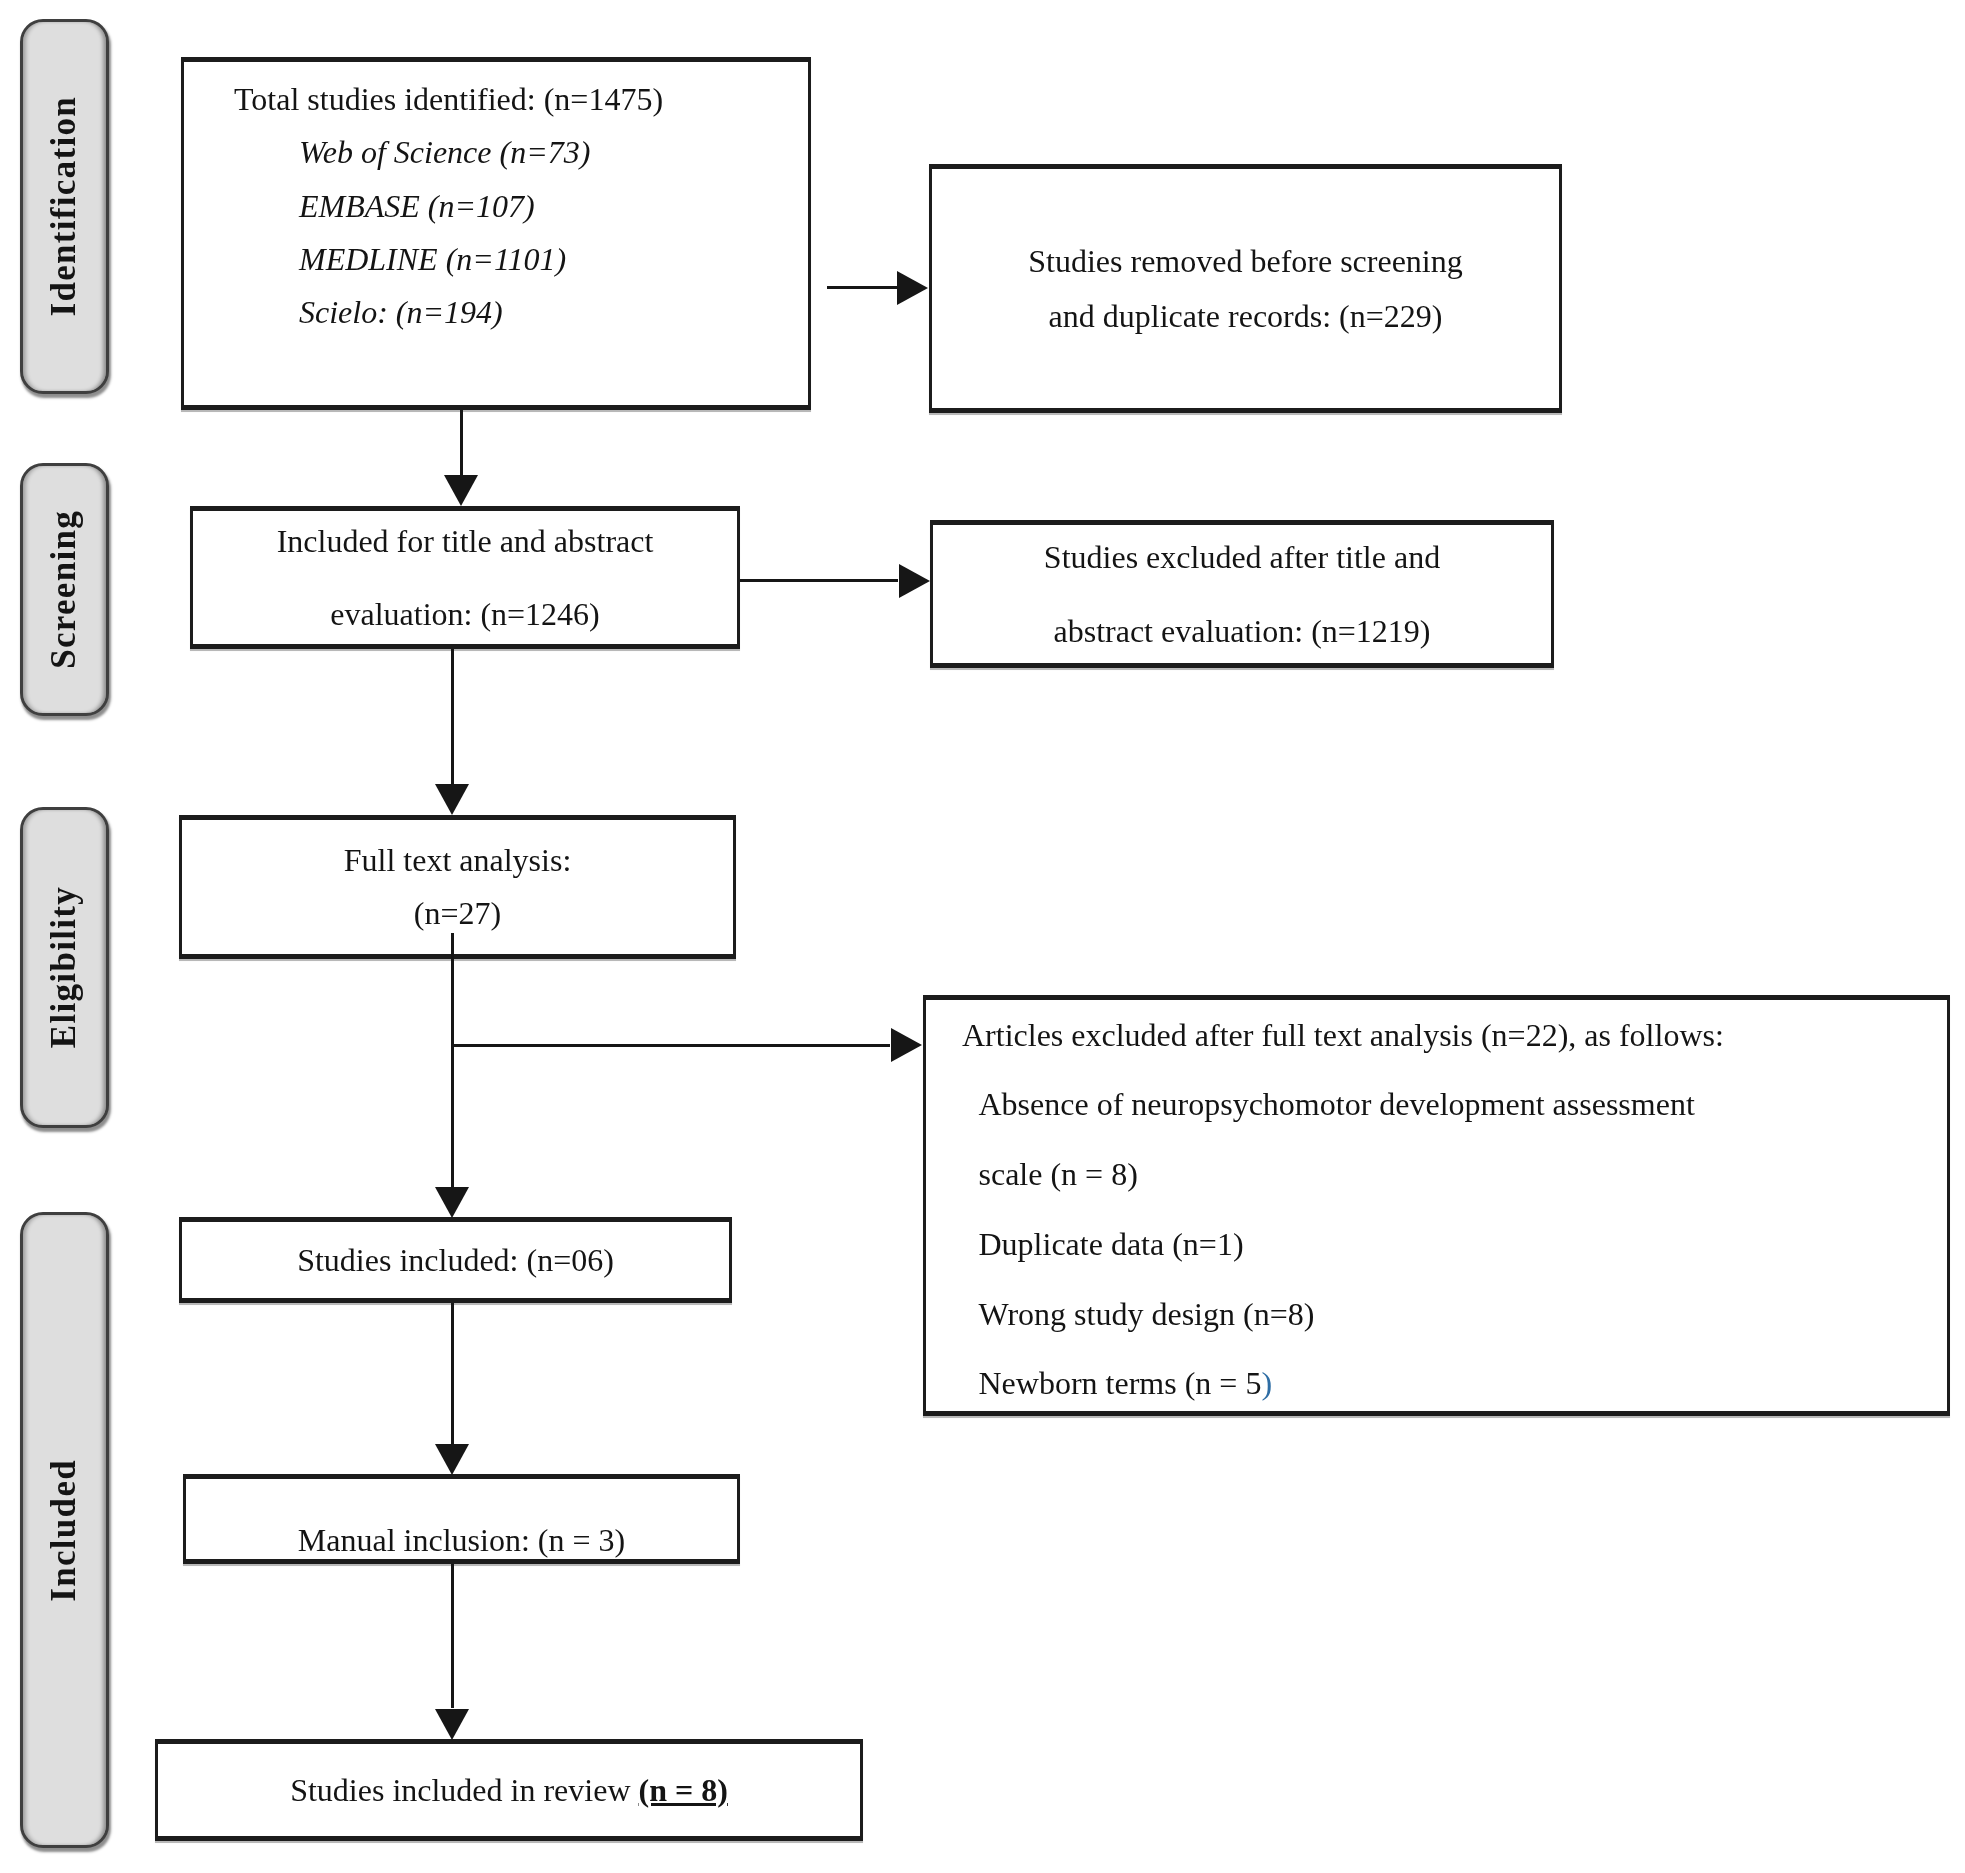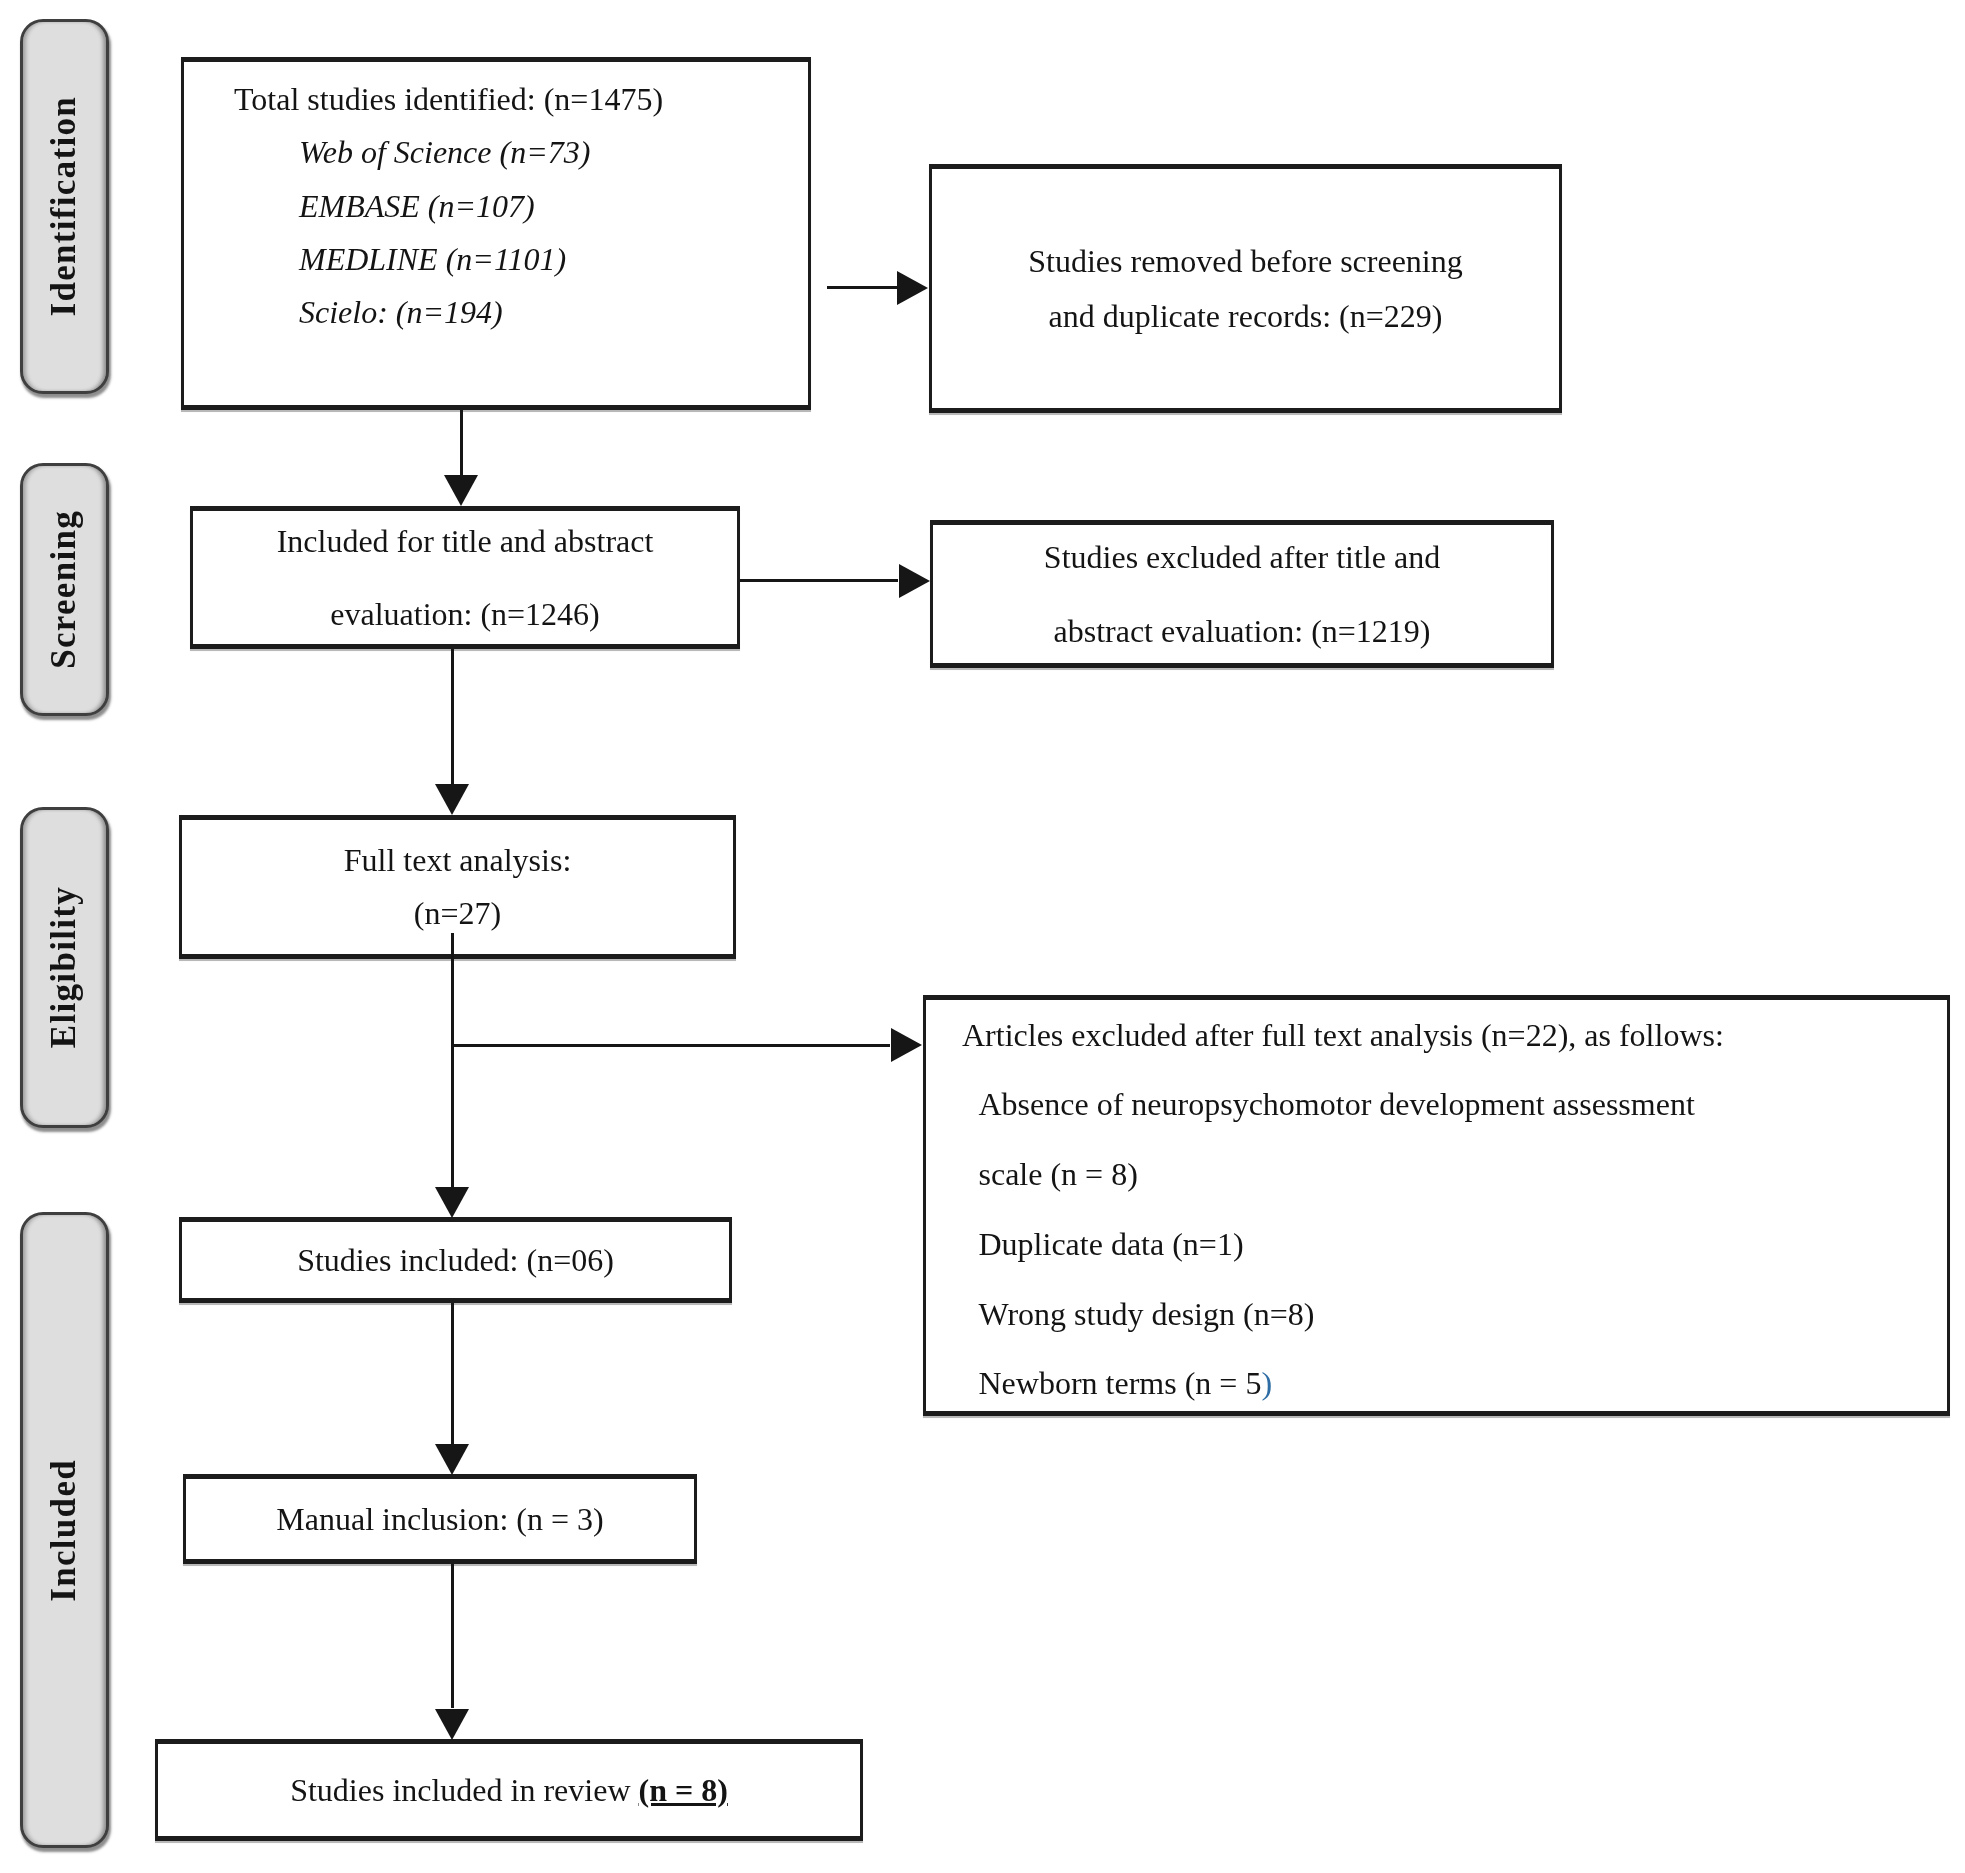--- a/index.html
+++ b/index.html
@@ -119,21 +119,21 @@
     <div class="b6-reason">scale (n = 8)</div>
     <div class="b6-reason">Duplicate data (n=1)</div>
     <div class="b6-reason">Wrong study design (n=8)</div>
     <div class="b6-reason"><span>Newborn terms (n = 5</span><span class="blue">)</span></div>
   </div>
 
   <div class="fbox row-center" style="left:179px;top:1217px;width:553px;height:86px;">
     <div>Studies included: (n=06)</div>
   </div>
 
-  <div class="fbox row-center" style="left:183px;top:1474px;width:514px;height:90px;">
+  <div class="fbox row-center" style="left:183px;top:1474px;width:557px;height:90px;align-items:flex-end;">
     <div>Manual inclusion: (n = 3)</div>
   </div>
 
   <div class="fbox row-center" style="left:155px;top:1739px;width:708px;height:102px;">
     <div><span>Studies included in review </span><span class="bold">(n = 8)</span></div>
   </div>
 
   <div class="line" style="left:827px;top:286px;width:71px;height:3.2px;"></div>
   <div class="head-right" style="left:897px;top:271px;"></div>
 

